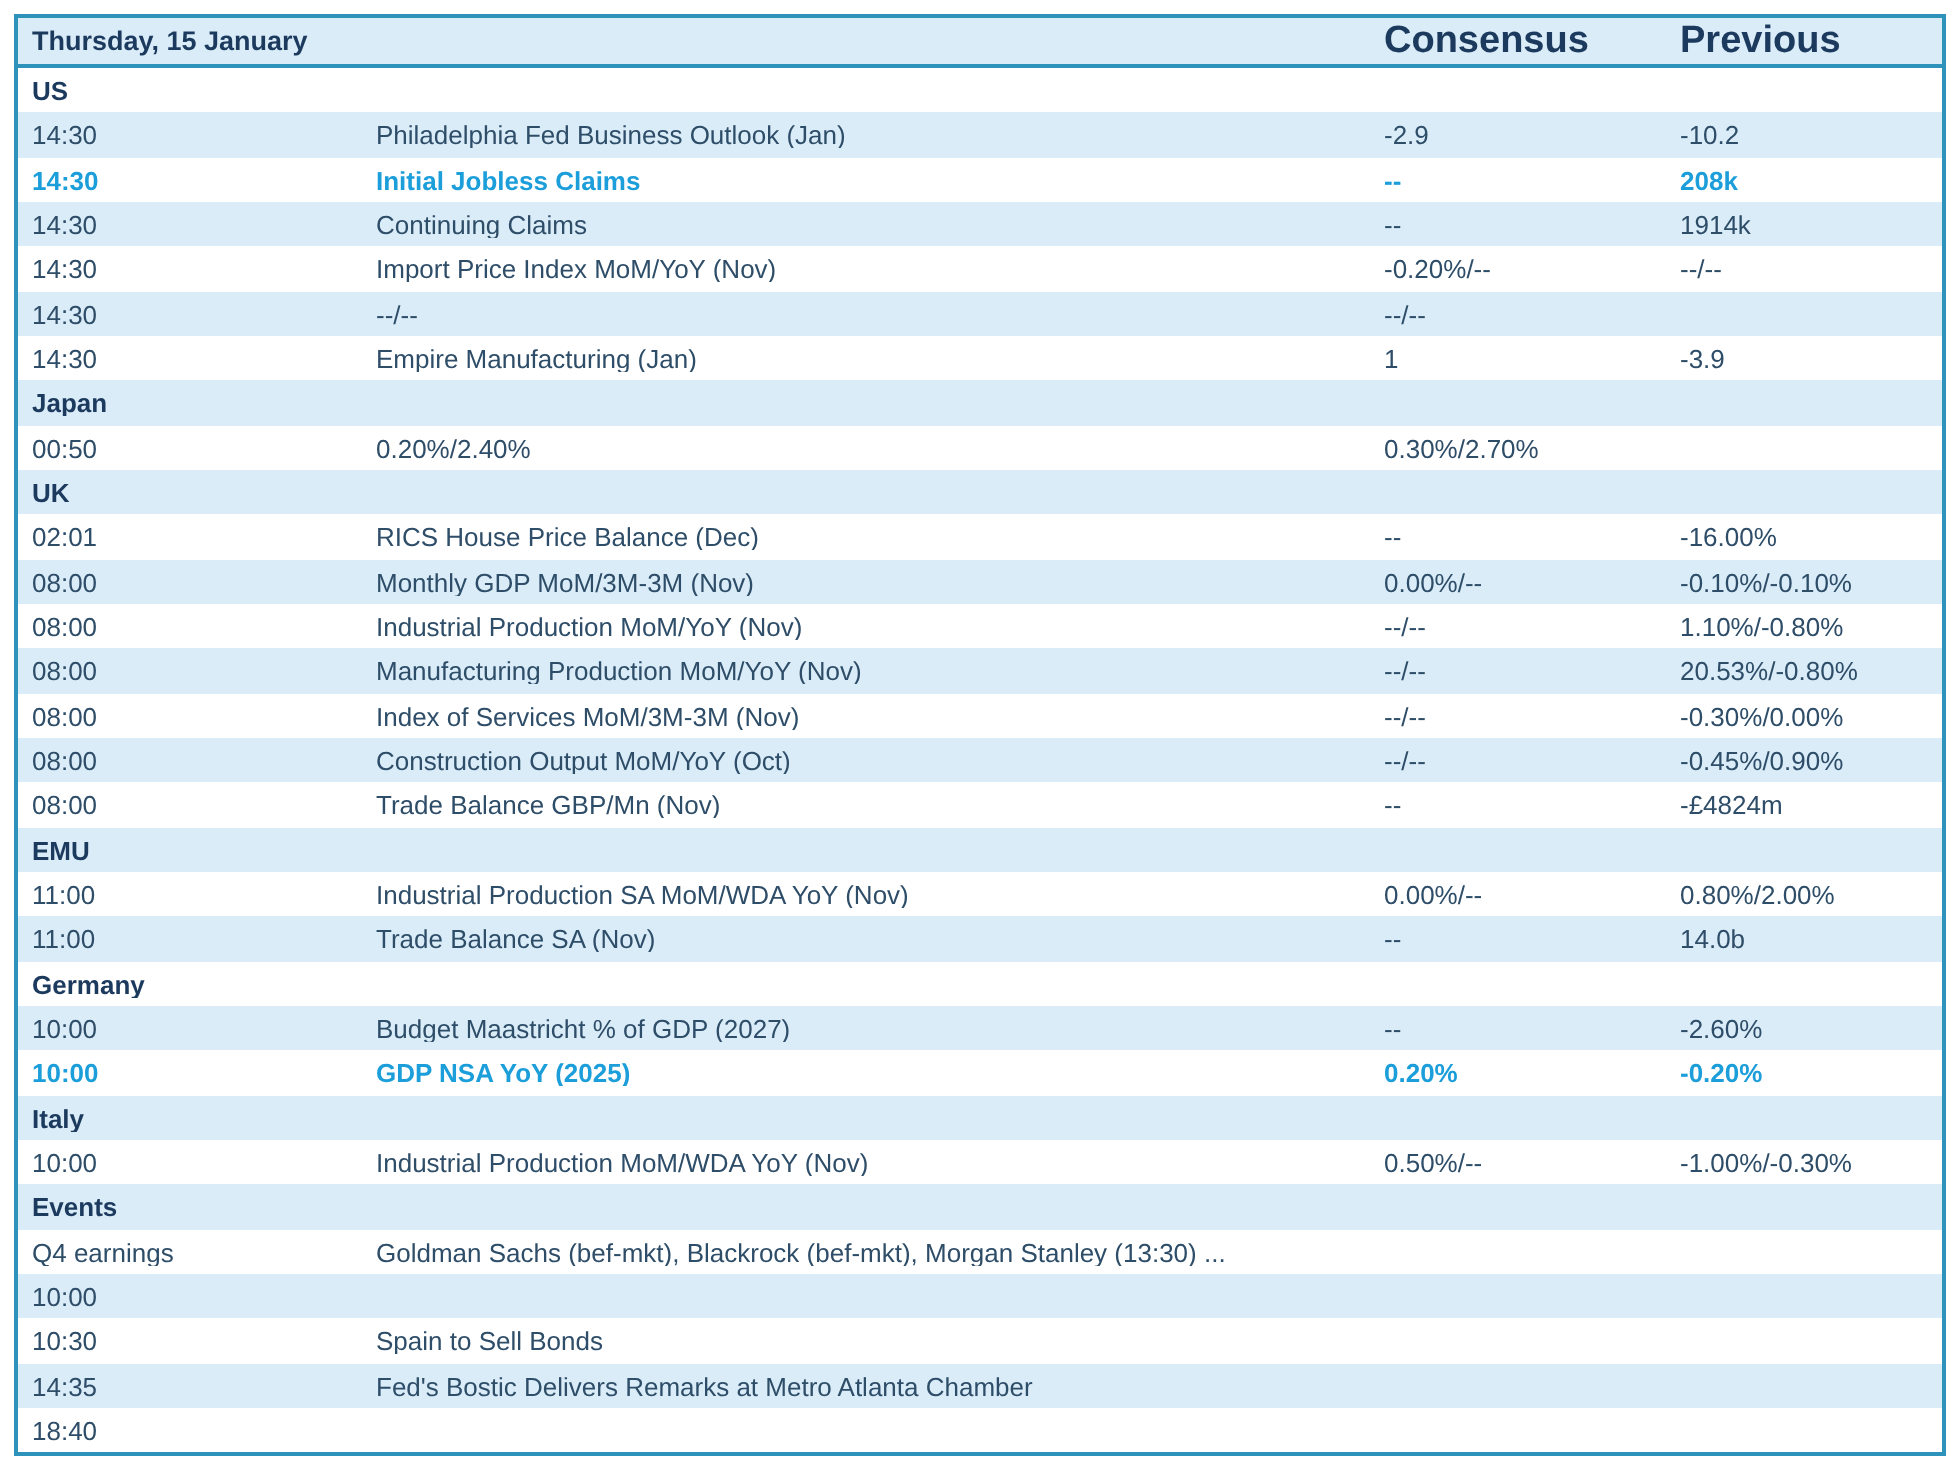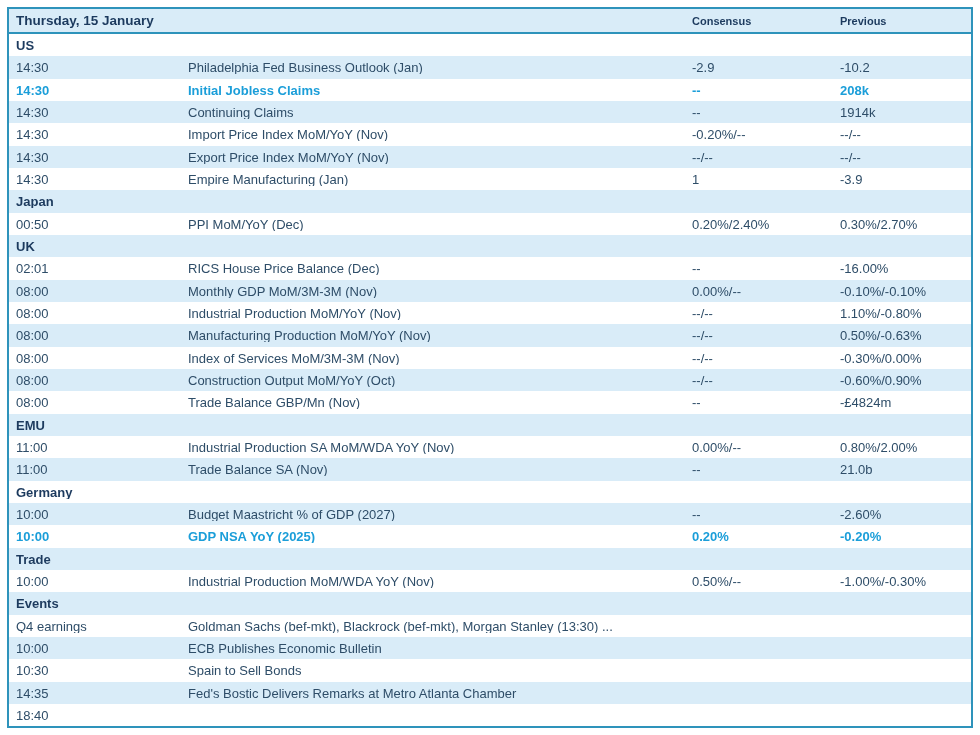--- a/index.html
+++ b/index.html
@@ -25,21 +25,21 @@
     background:var(--stripe,#D9ECF8);
     border-bottom:2px solid var(--border,#2E93BB);
   }
   .title-cell {
     grid-column:1 / 3;
     font-weight:700; font-size:13.5px;
     color:var(--navy,#1C3A5E);
     white-space:nowrap;
   }
   .col-header {
-    font-weight:700; font-size:11px;
+    font-weight:700; font-size:19px;
     color:var(--navy,#1C3A5E);
     white-space:nowrap;
   }
   .rows-container { flex:1; display:flex; flex-direction:column; }
   .row { flex:1; font-size:13px; color:var(--text,#2E4D68); }
   .row.stripe { background:var(--stripe,#D9ECF8); }
   .row.section .cell { font-weight:700; color:var(--navy,#1C3A5E); }
   .row.highlight .cell { font-weight:700; color:var(--accent,#1B9ED9); }
   .cell { white-space:nowrap; overflow:hidden; line-height:1; padding-top:1px; }
   .section-name-cell { grid-column:1 / -1; }
@@ -79,36 +79,34 @@
           <div class="cell previous-cell">1914k</div>
         </div>
         <div class="grid-row row">
           <div class="cell time-cell">14:30</div>
           <div class="cell event-cell">Import Price Index MoM/YoY (Nov)</div>
           <div class="cell consensus-cell">-0.20%/--</div>
           <div class="cell previous-cell">--/--</div>
         </div>
         <div class="grid-row row stripe">
           <div class="cell time-cell">14:30</div>
-          <div class="cell event-cell">Export Price Index MoM/YoY (Nov)</div>
           <div class="cell consensus-cell">--/--</div>
           <div class="cell previous-cell">--/--</div>
         </div>
         <div class="grid-row row">
           <div class="cell time-cell">14:30</div>
           <div class="cell event-cell">Empire Manufacturing (Jan)</div>
           <div class="cell consensus-cell">1</div>
           <div class="cell previous-cell">-3.9</div>
         </div>
         <div class="grid-row row section stripe">
           <div class="cell section-name-cell">Japan</div>
         </div>
         <div class="grid-row row">
           <div class="cell time-cell">00:50</div>
-          <div class="cell event-cell">PPI MoM/YoY (Dec)</div>
           <div class="cell consensus-cell">0.20%/2.40%</div>
           <div class="cell previous-cell">0.30%/2.70%</div>
         </div>
         <div class="grid-row row section stripe">
           <div class="cell section-name-cell">UK</div>
         </div>
         <div class="grid-row row">
           <div class="cell time-cell">02:01</div>
           <div class="cell event-cell">RICS House Price Balance (Dec)</div>
           <div class="cell consensus-cell">--</div>
@@ -123,91 +121,90 @@
         <div class="grid-row row">
           <div class="cell time-cell">08:00</div>
           <div class="cell event-cell">Industrial Production MoM/YoY (Nov)</div>
           <div class="cell consensus-cell">--/--</div>
           <div class="cell previous-cell">1.10%/-0.80%</div>
         </div>
         <div class="grid-row row stripe">
           <div class="cell time-cell">08:00</div>
           <div class="cell event-cell">Manufacturing Production MoM/YoY (Nov)</div>
           <div class="cell consensus-cell">--/--</div>
-          <div class="cell previous-cell">0.50%/-0.63%</div>
+          <div class="cell previous-cell">20.53%/-0.80%</div>
         </div>
         <div class="grid-row row">
           <div class="cell time-cell">08:00</div>
           <div class="cell event-cell">Index of Services MoM/3M-3M (Nov)</div>
           <div class="cell consensus-cell">--/--</div>
           <div class="cell previous-cell">-0.30%/0.00%</div>
         </div>
         <div class="grid-row row stripe">
           <div class="cell time-cell">08:00</div>
           <div class="cell event-cell">Construction Output MoM/YoY (Oct)</div>
           <div class="cell consensus-cell">--/--</div>
-          <div class="cell previous-cell">-0.60%/0.90%</div>
+          <div class="cell previous-cell">-0.45%/0.90%</div>
         </div>
         <div class="grid-row row">
           <div class="cell time-cell">08:00</div>
           <div class="cell event-cell">Trade Balance GBP/Mn (Nov)</div>
           <div class="cell consensus-cell">--</div>
           <div class="cell previous-cell">-£4824m</div>
         </div>
         <div class="grid-row row section stripe">
           <div class="cell section-name-cell">EMU</div>
         </div>
         <div class="grid-row row">
           <div class="cell time-cell">11:00</div>
           <div class="cell event-cell">Industrial Production SA MoM/WDA YoY (Nov)</div>
           <div class="cell consensus-cell">0.00%/--</div>
           <div class="cell previous-cell">0.80%/2.00%</div>
         </div>
         <div class="grid-row row stripe">
           <div class="cell time-cell">11:00</div>
           <div class="cell event-cell">Trade Balance SA (Nov)</div>
           <div class="cell consensus-cell">--</div>
-          <div class="cell previous-cell">21.0b</div>
+          <div class="cell previous-cell">14.0b</div>
         </div>
         <div class="grid-row row section">
           <div class="cell section-name-cell">Germany</div>
         </div>
         <div class="grid-row row stripe">
           <div class="cell time-cell">10:00</div>
           <div class="cell event-cell">Budget Maastricht % of GDP (2027)</div>
           <div class="cell consensus-cell">--</div>
           <div class="cell previous-cell">-2.60%</div>
         </div>
         <div class="grid-row row highlight">
           <div class="cell time-cell">10:00</div>
           <div class="cell event-cell">GDP NSA YoY (2025)</div>
           <div class="cell consensus-cell">0.20%</div>
           <div class="cell previous-cell">-0.20%</div>
         </div>
         <div class="grid-row row section stripe">
-          <div class="cell section-name-cell">Trade</div>
+          <div class="cell section-name-cell">Italy</div>
         </div>
         <div class="grid-row row">
           <div class="cell time-cell">10:00</div>
           <div class="cell event-cell">Industrial Production MoM/WDA YoY (Nov)</div>
           <div class="cell consensus-cell">0.50%/--</div>
           <div class="cell previous-cell">-1.00%/-0.30%</div>
         </div>
         <div class="grid-row row section stripe">
           <div class="cell section-name-cell">Events</div>
         </div>
         <div class="grid-row row">
           <div class="cell time-cell">Q4 earnings</div>
           <div class="cell event-cell">Goldman Sachs (bef-mkt), Blackrock (bef-mkt), Morgan Stanley (13:30) ...</div>
           <div class="cell consensus-cell"></div>
           <div class="cell previous-cell"></div>
         </div>
         <div class="grid-row row stripe">
           <div class="cell time-cell">10:00</div>
-          <div class="cell event-cell">ECB Publishes Economic Bulletin</div>
           <div class="cell consensus-cell"></div>
           <div class="cell previous-cell"></div>
         </div>
         <div class="grid-row row">
           <div class="cell time-cell">10:30</div>
           <div class="cell event-cell">Spain to Sell Bonds</div>
           <div class="cell consensus-cell"></div>
           <div class="cell previous-cell"></div>
         </div>
         <div class="grid-row row stripe">

